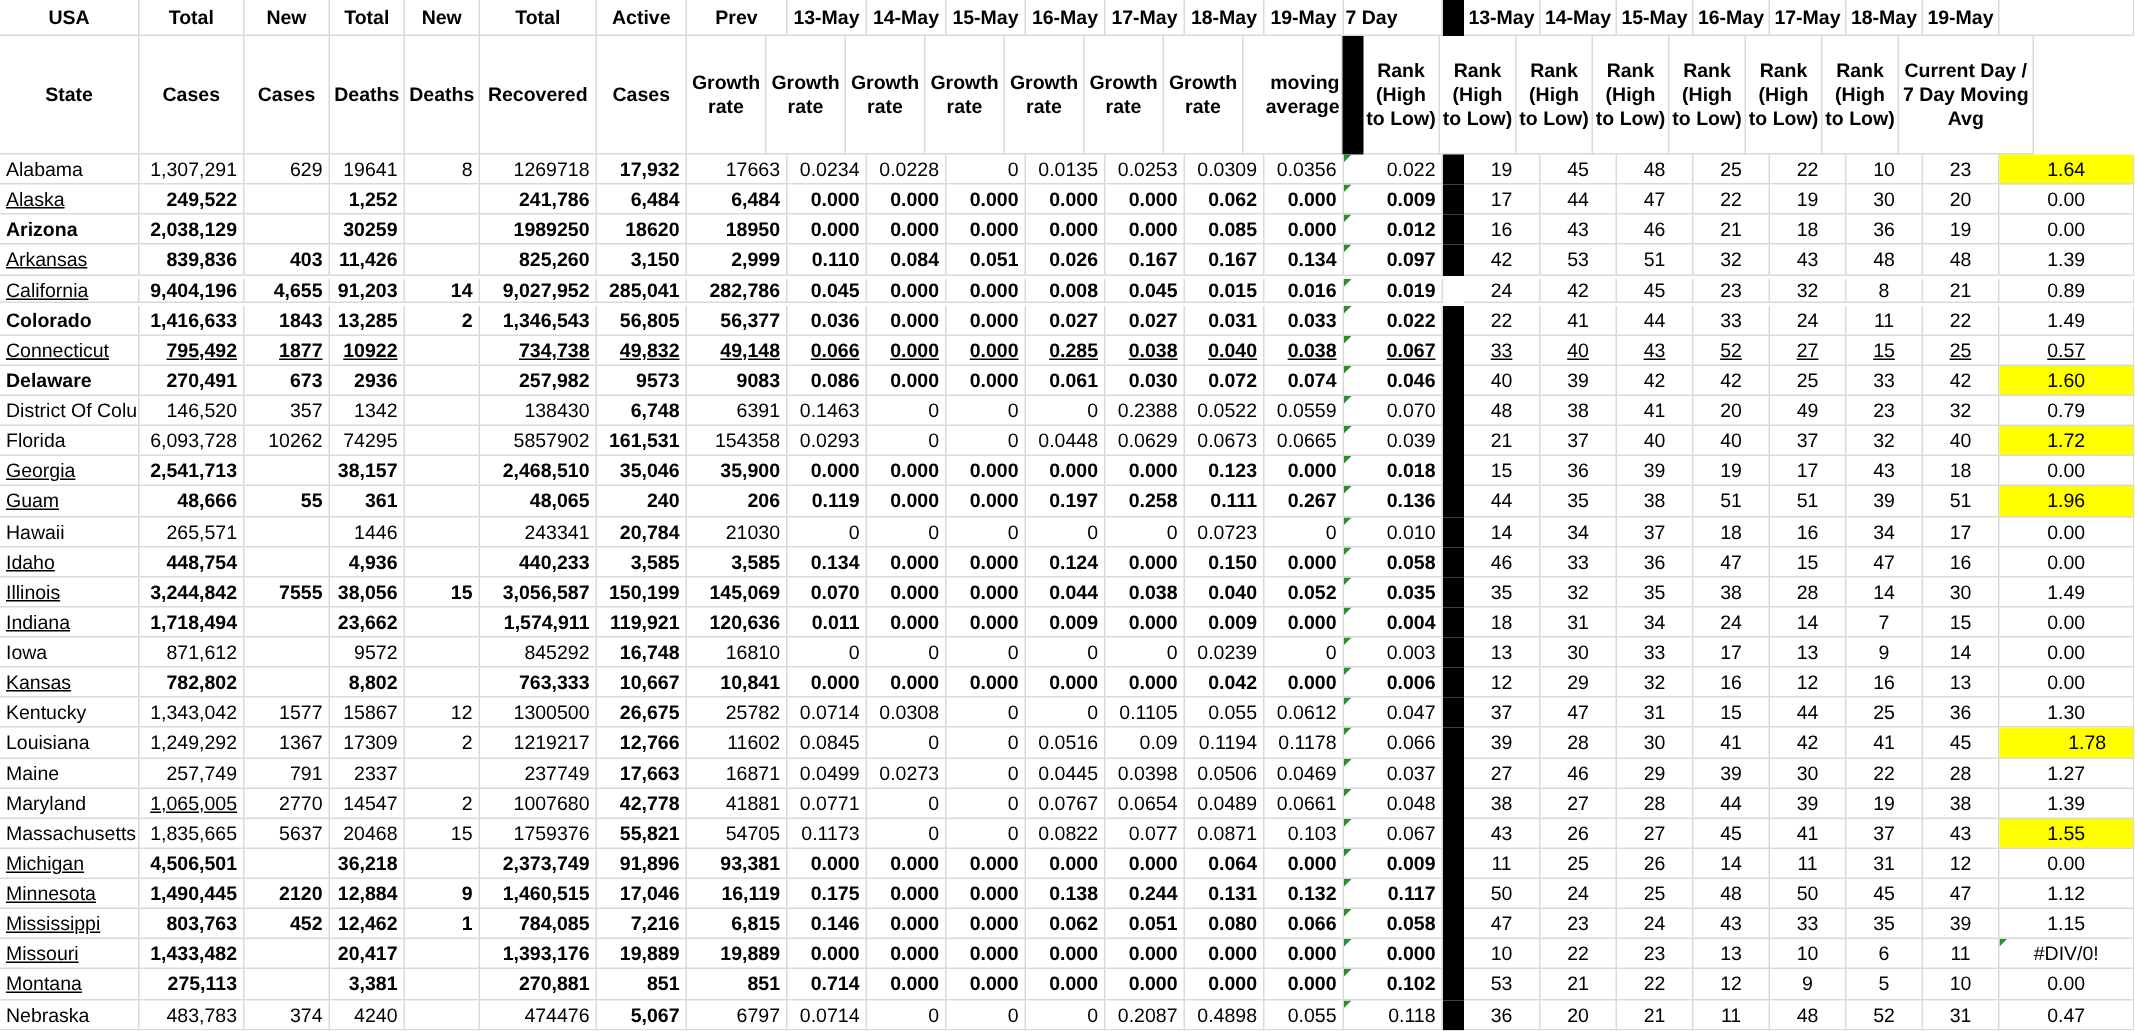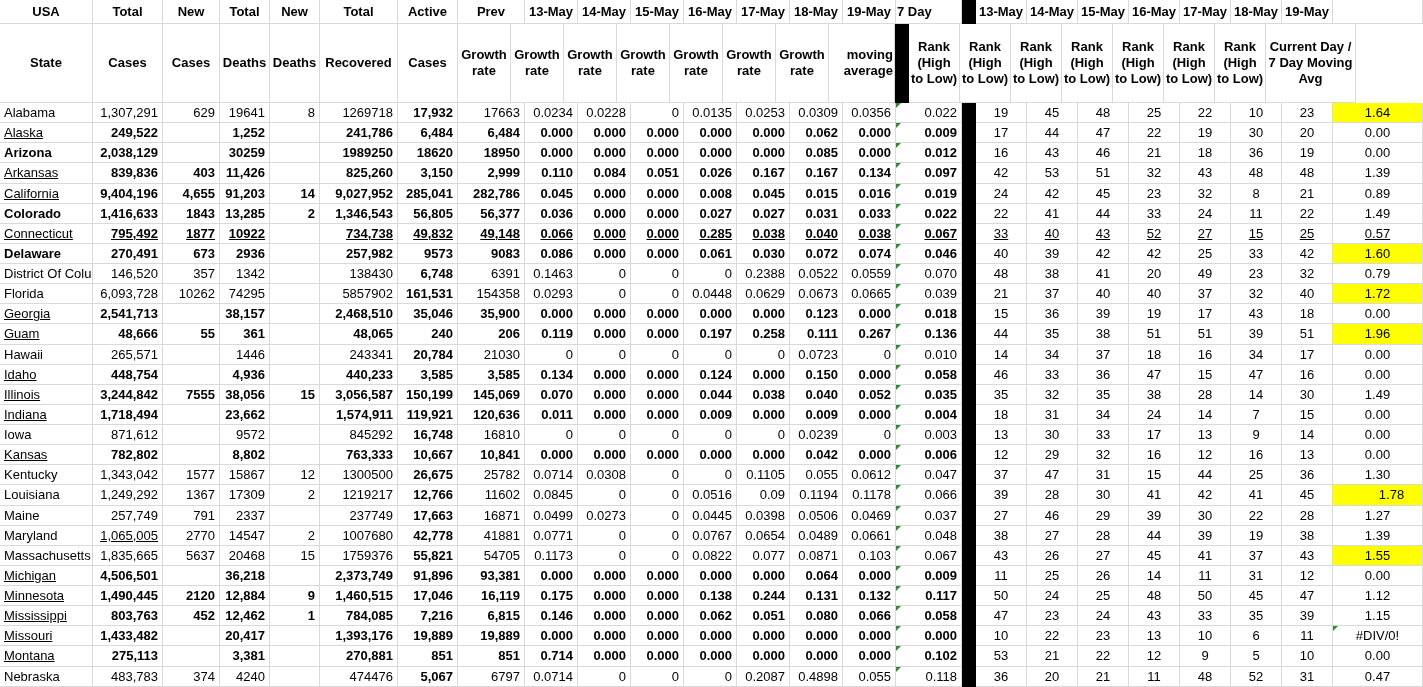--- a/index.html
+++ b/index.html
@@ -179,21 +179,21 @@
       <div class="c blk" style="width: 14px; flex: 0 0 14px;"></div>
       <div class="c ac" style="width: 51px; flex: 0 0 51px;">42</div>
       <div class="c ac" style="width: 51px; flex: 0 0 51px;">53</div>
       <div class="c ac" style="width: 51px; flex: 0 0 51px;">51</div>
       <div class="c ac" style="width: 51px; flex: 0 0 51px;">32</div>
       <div class="c ac" style="width: 51px; flex: 0 0 51px;">43</div>
       <div class="c ac" style="width: 51px; flex: 0 0 51px;">48</div>
       <div class="c ac" style="width: 51px; flex: 0 0 51px;">48</div>
       <div class="c ac" style="width: 90px; flex: 0 0 90px;">1.39</div>
     </div>
-    <div class="row" style="height: 20.14px;">
+    <div class="row" style="height: 20.14px; align-items: center;">
       <div class="c al u" style="width: 93px; flex: 0 0 93px;">California</div>
       <div class="c ar b" style="width: 70px; flex: 0 0 70px;">9,404,196</div>
       <div class="c ar b" style="width: 57px; flex: 0 0 57px;">4,655</div>
       <div class="c ar b" style="width: 50px; flex: 0 0 50px;">91,203</div>
       <div class="c ar b" style="width: 50px; flex: 0 0 50px;">14</div>
       <div class="c ar b" style="width: 78px; flex: 0 0 78px;">9,027,952</div>
       <div class="c ar b" style="width: 60px; flex: 0 0 60px;">285,041</div>
       <div class="c ar b" style="width: 67px; flex: 0 0 67px;">282,786</div>
       <div class="c ar b" style="width: 53px; flex: 0 0 53px;">0.045</div>
       <div class="c ar b" style="width: 53px; flex: 0 0 53px;">0.000</div>

